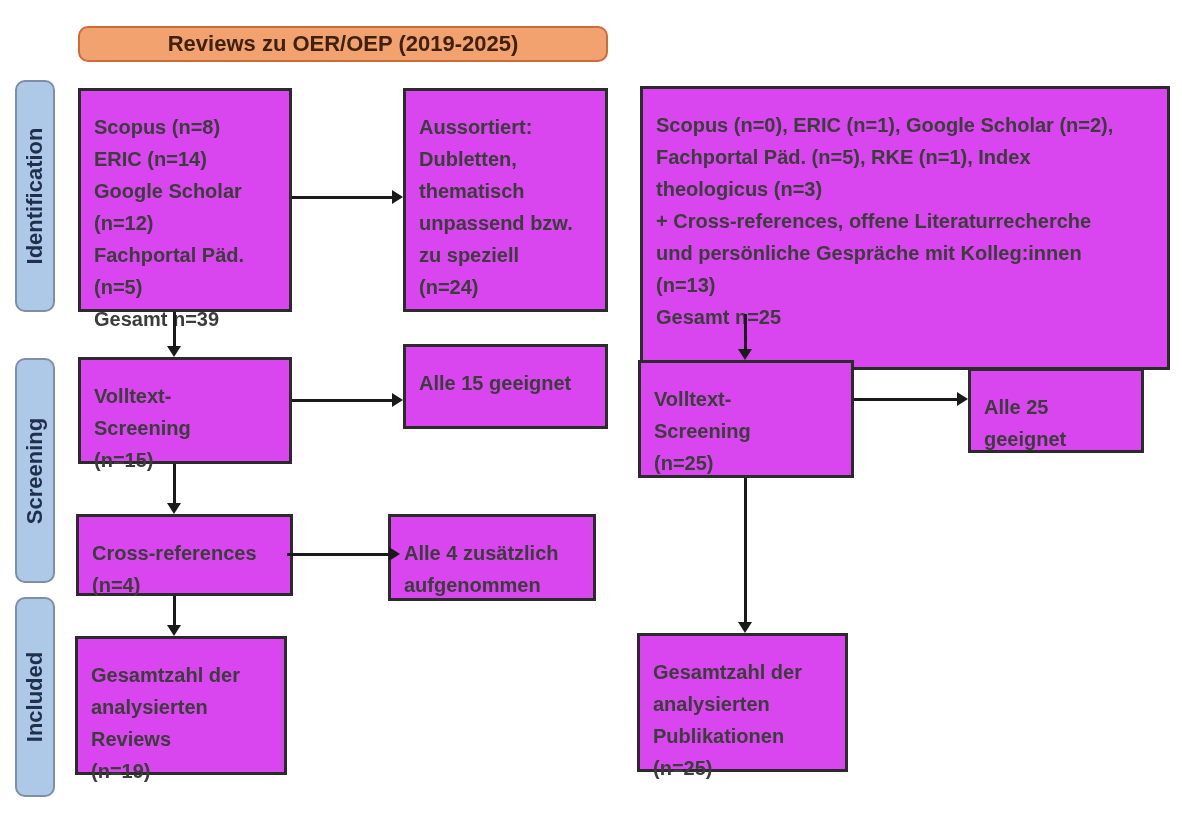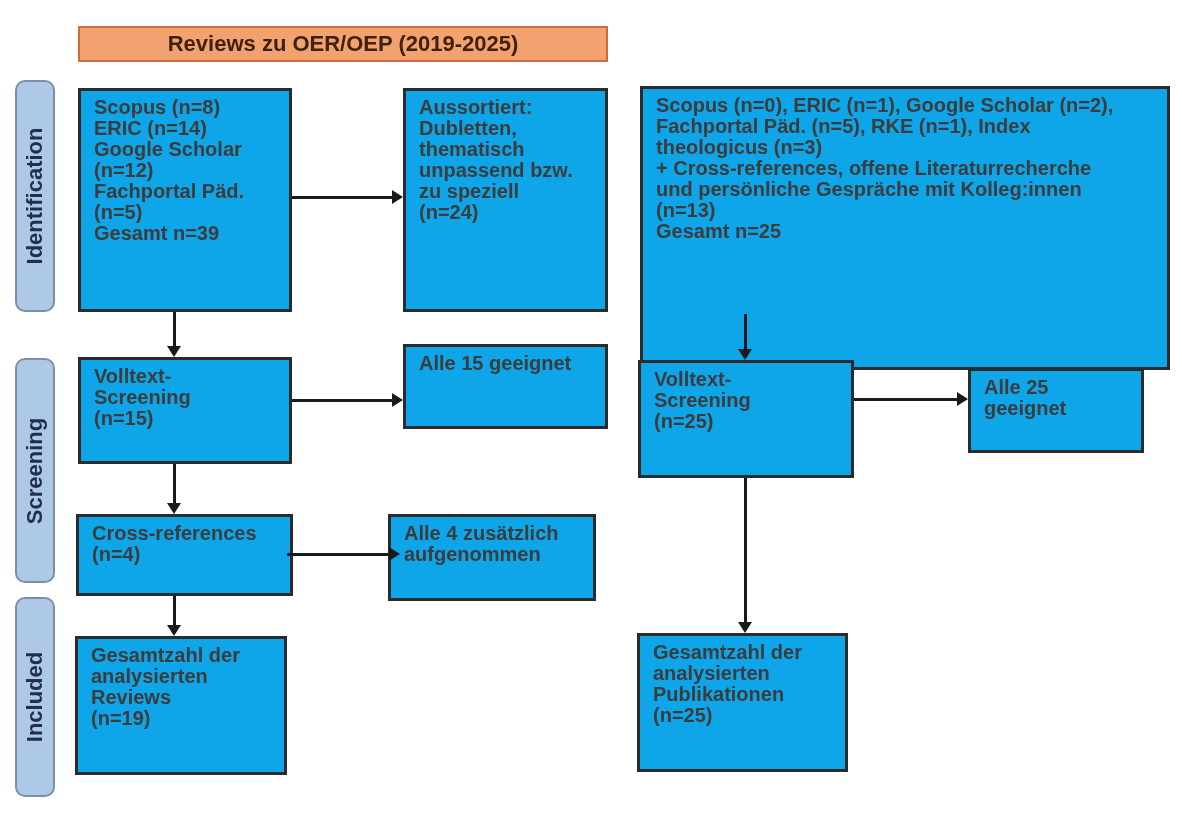--- a/index.html
+++ b/index.html
@@ -4,39 +4,39 @@
 <style>
   html,body{margin:0;padding:0;background:#ffffff;}
   #stage-root{
     position:relative;width:1182px;height:820px;background:#ffffff;
     font-family:"Liberation Sans", sans-serif;overflow:hidden;
   }
   .col-header{
     position:absolute;display:flex;align-items:center;justify-content:center;
     background:var(--header-fill,#F2A26E);
     border:2px solid var(--header-border,#CE6A3C);
-    border-radius:1px;box-sizing:border-box;
+    border-radius:10px;box-sizing:border-box;
     font-size:22px;font-weight:700;color:var(--header-text,#40200F);
     text-align:center;
   }
   .stage-tab{
     position:absolute;display:flex;align-items:center;justify-content:center;
     background:var(--stage-fill,#AEC8E8);
     border:2px solid var(--stage-border,#7E8EA6);
     border-radius:10px;box-sizing:border-box;
   }
   .stage-tab span{
     transform:rotate(-90deg);white-space:nowrap;
     font-size:22px;font-weight:700;color:var(--stage-text,#1F2F4D);
   }
   .box{
-    position:absolute;box-sizing:border-box;background:#0ea5e9;
+    position:absolute;box-sizing:border-box;background:#d946ef;
     border:3px solid var(--box-border,#2B2B2B);
-    padding:6px 13px;
-    font-size:20px;line-height:21px;font-weight:600;
+    padding:20px 13px;
+    font-size:20px;line-height:32px;font-weight:600;
     color:var(--box-text,#3C3C3C);
     white-space:pre-line;
   }
   .arr-r{position:absolute;height:3px;background:var(--arrow,#1A1A1A);}
   .arr-r::after{
     content:"";position:absolute;right:-11px;top:-6px;width:0;height:0;
     border-top:7px solid transparent;border-bottom:7px solid transparent;
     border-left:11px solid var(--arrow,#1A1A1A);
   }
   .arr-d{position:absolute;width:3px;background:var(--arrow,#1A1A1A);}

